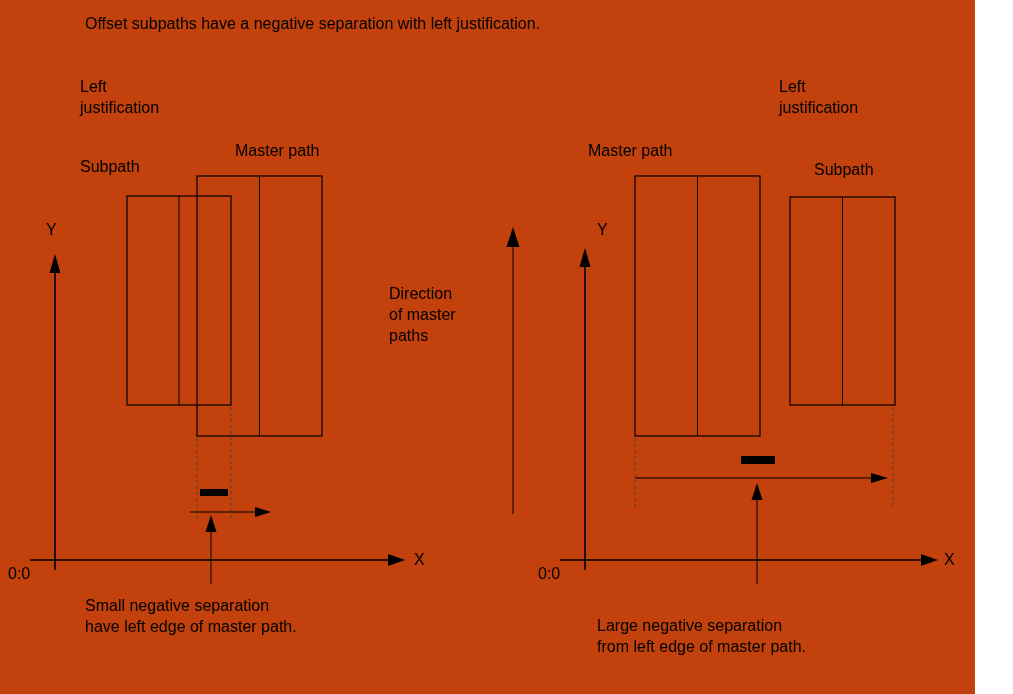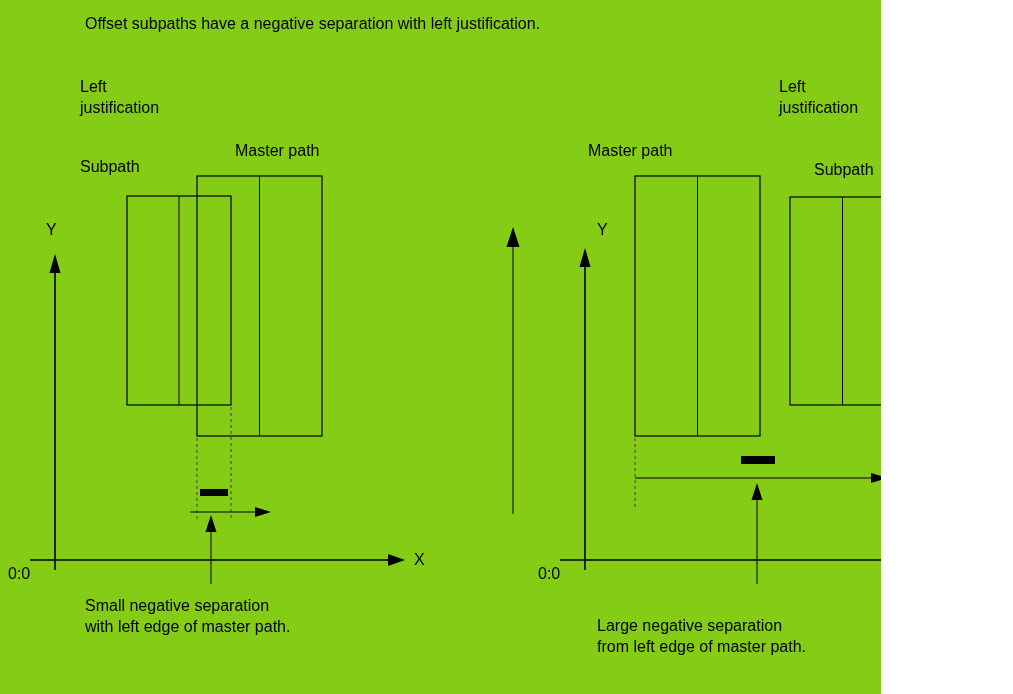--- a/index.html
+++ b/index.html
@@ -1,22 +1,22 @@
 <!DOCTYPE html>
 <html><head>
 <meta charset="utf-8">
 <style>
   * { margin: 0; padding: 0; box-sizing: border-box; }
   html, body { background: #ffffff; }
   body { font-family: "Liberation Sans", sans-serif; color: #000; }
   #page {
     position: relative;
-    width: 881px;
+    width: 975px;
     height: 694px;
-    background: #84cc16;
+    background: #c2410c;
     overflow: hidden;
     padding-left: 20px;
   }
   #canvas { position: absolute; left: 0; top: 0; }
   .label {
     position: absolute;
     font-size: 16px;
     line-height: 21px;
     color: #000;
     white-space: pre-line;
@@ -96,22 +96,25 @@
   <div class="label" style="left:85px; top:13px;">Offset subpaths have a negative separation with left justification.</div>
 
   <div class="label" style="left:80px; top:76px;">Left
 justification</div>
   <div class="label" style="left:80px; top:156px;">Subpath</div>
   <div class="label" style="left:235px; top:140px;">Master path</div>
   <div class="label" style="left:46px; top:219px;">Y</div>
   <div class="label" style="left:8px; top:563px;">0:0</div>
   <div class="label" style="left:414px; top:549px;">X</div>
   <div class="label" style="left:85px; top:595px;">Small negative separation
-with left edge of master path.</div>
+have left edge of master path.</div>
 
+  <div class="label" style="left:389px; top:283px;">Direction
+of master
+paths</div>
 
   <div class="label" style="left:779px; top:76px;">Left
 justification</div>
   <div class="label" style="left:588px; top:140px;">Master path</div>
   <div class="label" style="left:814px; top:159px;">Subpath</div>
   <div class="label" style="left:597px; top:219px;">Y</div>
   <div class="label" style="left:538px; top:563px;">0:0</div>
   <div class="label" style="left:944px; top:549px;">X</div>
   <div class="label" style="left:597px; top:615px;">Large negative separation
 from left edge of master path.</div>

